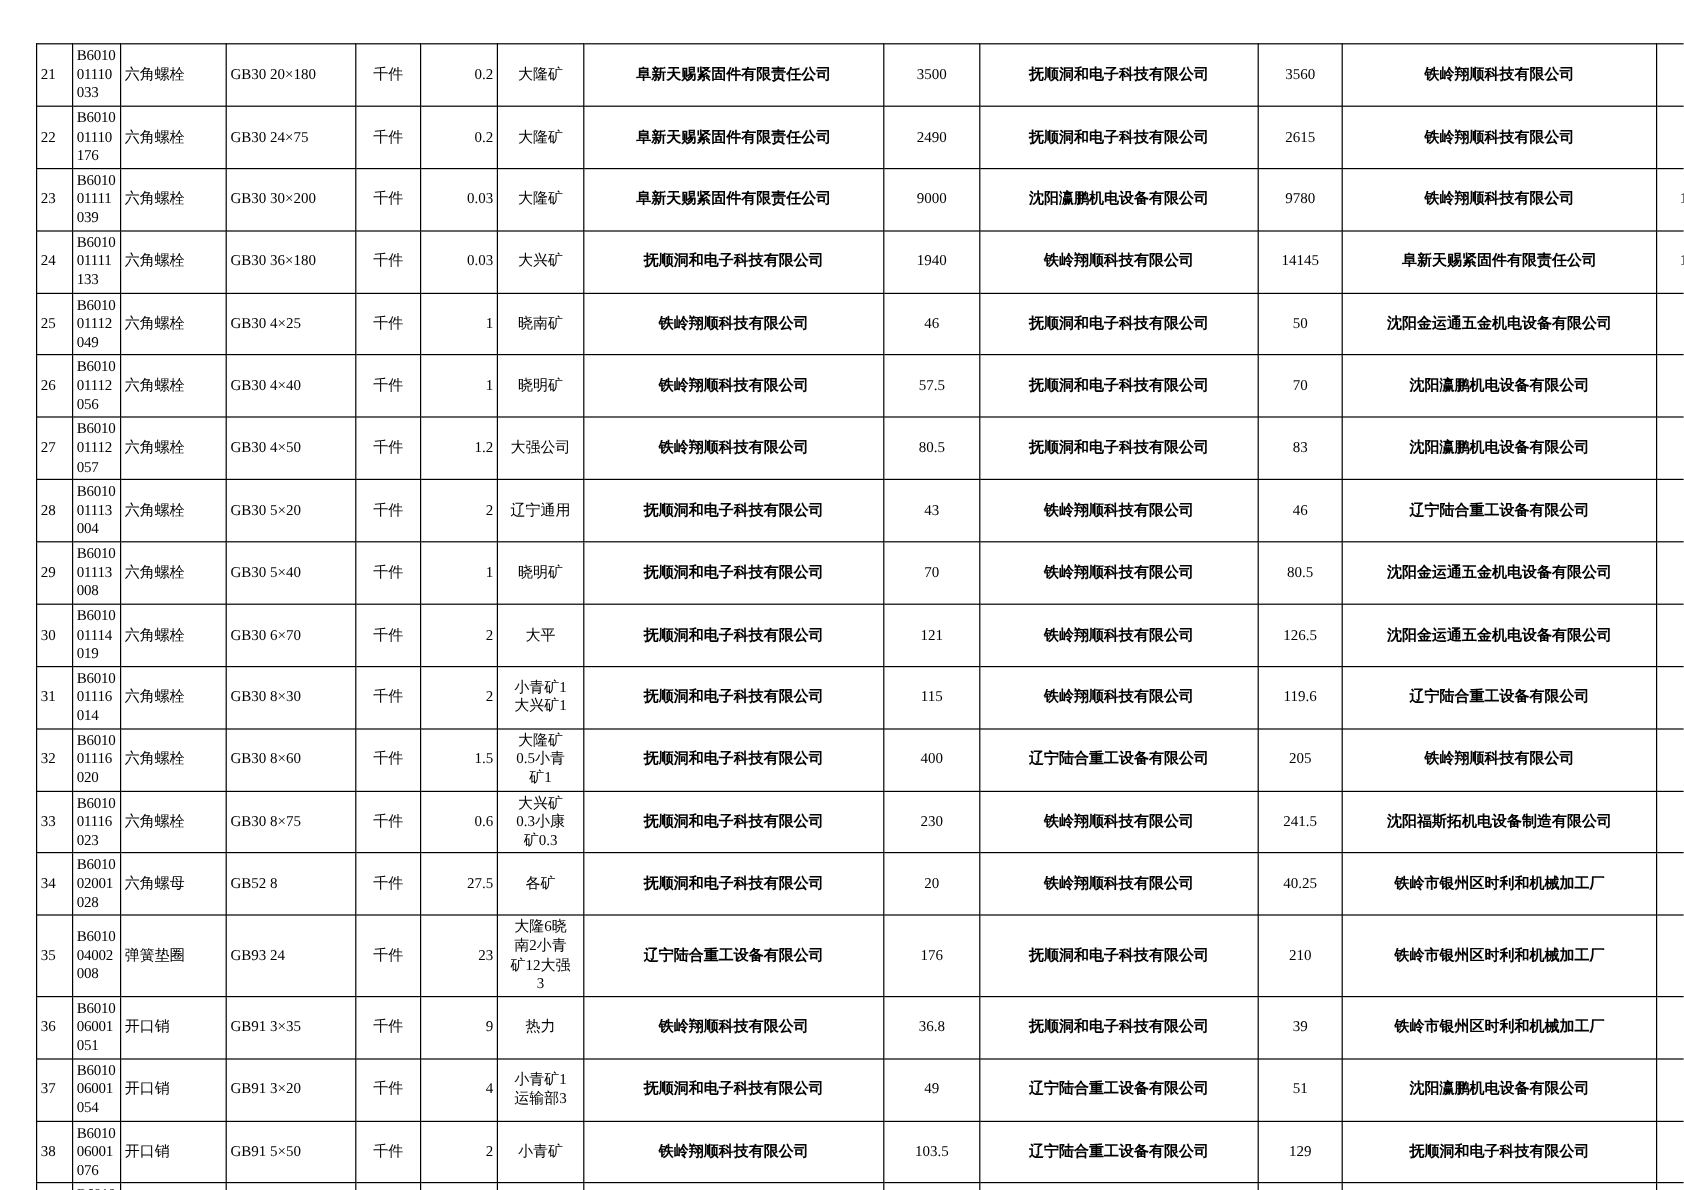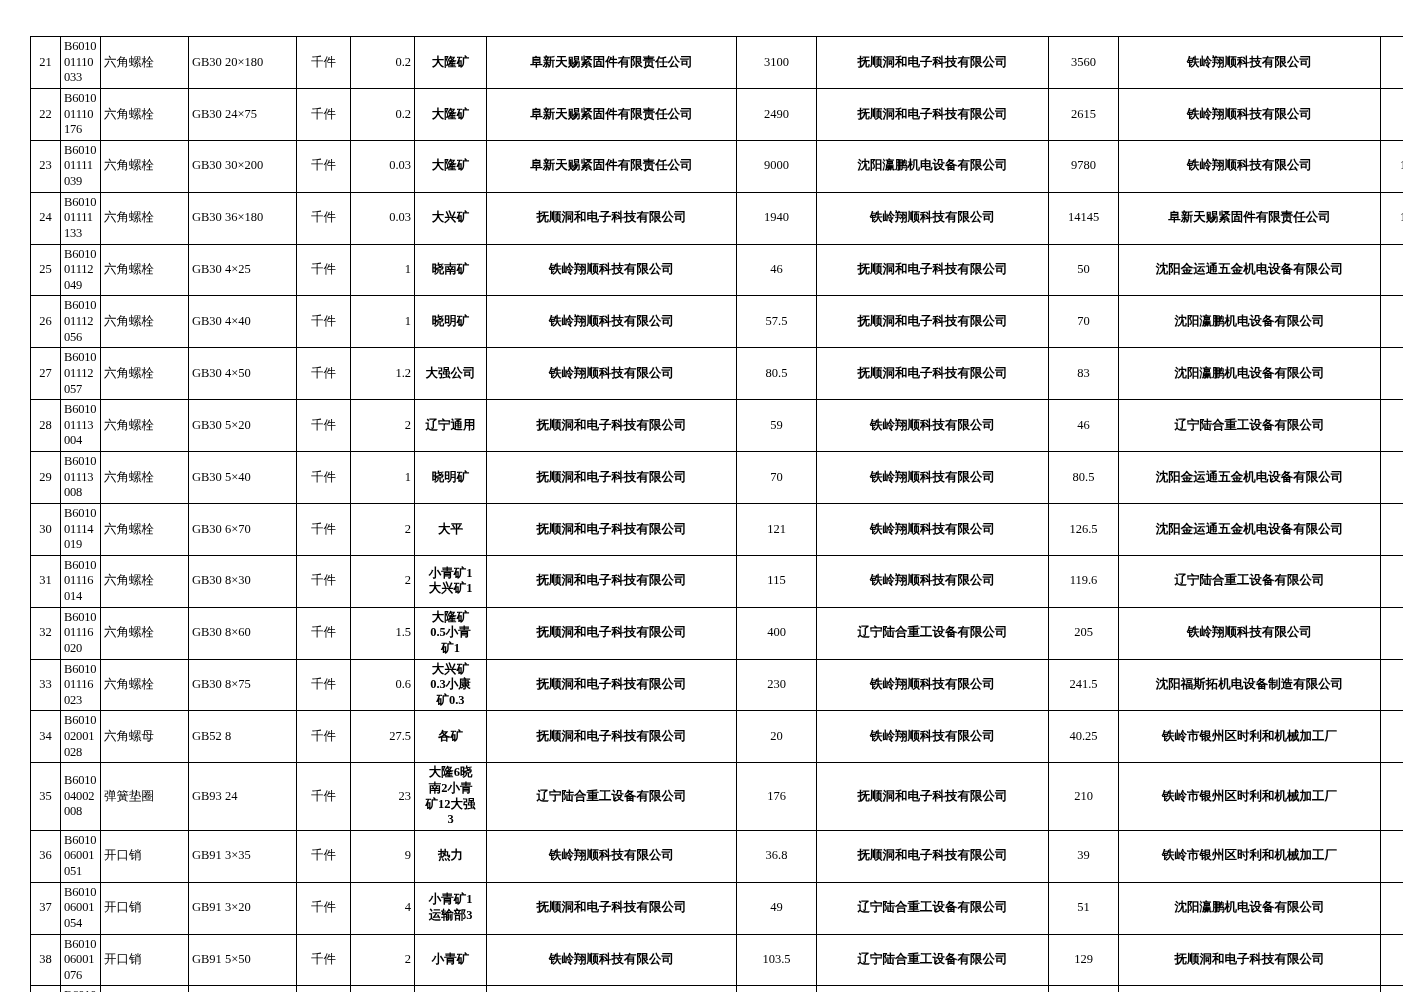--- a/index.html
+++ b/index.html
@@ -68,25 +68,24 @@
     text-align: left;
     padding-left: 6px;
     white-space: nowrap;
   }
   .unit-cell { text-align: center; font-size: 12.5px; }
   .qty-cell  { text-align: right; padding-right: 5px; font-size: 12.5px; }
   .mine-cell {
     text-align: center;
     font-size: 11.5px;
     line-height: 1.25;
-    font-weight: bold;
   }
   .sup-cell  { text-align: center; font-size: 12.5px; white-space: nowrap; font-weight: bold; }
   .price-cell{ text-align: center; font-size: 12.5px; }
-  .idx-cell  { text-align: center; font-size: 13px; }
+  .idx-cell  { font-size: 13px; }
 
   .footer {
     position: absolute;
     left: 0;
     right: 0;
     bottom: 18px;
     text-align: center;
     font-size: 13px;
     font-family: "Liberation Serif", "DejaVu Serif", serif;
   }
@@ -114,21 +113,21 @@
     <tbody id="table-body">
         <tr>
           <td class="idx-cell">21</td>
           <td class="code-cell">B601001110033</td>
           <td class="name-cell">六角螺栓</td>
           <td class="spec-cell">GB30 20×180</td>
           <td class="unit-cell">千件</td>
           <td class="qty-cell">0.2</td>
           <td class="mine-cell">大隆矿</td>
           <td class="sup-cell">阜新天赐紧固件有限责任公司</td>
-          <td class="price-cell">3100</td>
+          <td class="price-cell">3500</td>
           <td class="sup-cell">抚顺洞和电子科技有限公司</td>
           <td class="price-cell">3560</td>
           <td class="sup-cell">铁岭翔顺科技有限公司</td>
           <td class="price-cell">3634</td>
         </tr>
         <tr>
           <td class="idx-cell">22</td>
           <td class="code-cell">B601001110176</td>
           <td class="name-cell">六角螺栓</td>
           <td class="spec-cell">GB30 24×75</td>
@@ -219,21 +218,21 @@
         </tr>
         <tr>
           <td class="idx-cell">28</td>
           <td class="code-cell">B601001113004</td>
           <td class="name-cell">六角螺栓</td>
           <td class="spec-cell">GB30 5×20</td>
           <td class="unit-cell">千件</td>
           <td class="qty-cell">2</td>
           <td class="mine-cell">辽宁通用</td>
           <td class="sup-cell">抚顺洞和电子科技有限公司</td>
-          <td class="price-cell">59</td>
+          <td class="price-cell">43</td>
           <td class="sup-cell">铁岭翔顺科技有限公司</td>
           <td class="price-cell">46</td>
           <td class="sup-cell">辽宁陆合重工设备有限公司</td>
           <td class="price-cell">50</td>
         </tr>
         <tr>
           <td class="idx-cell">29</td>
           <td class="code-cell">B601001113008</td>
           <td class="name-cell">六角螺栓</td>
           <td class="spec-cell">GB30 5×40</td>

